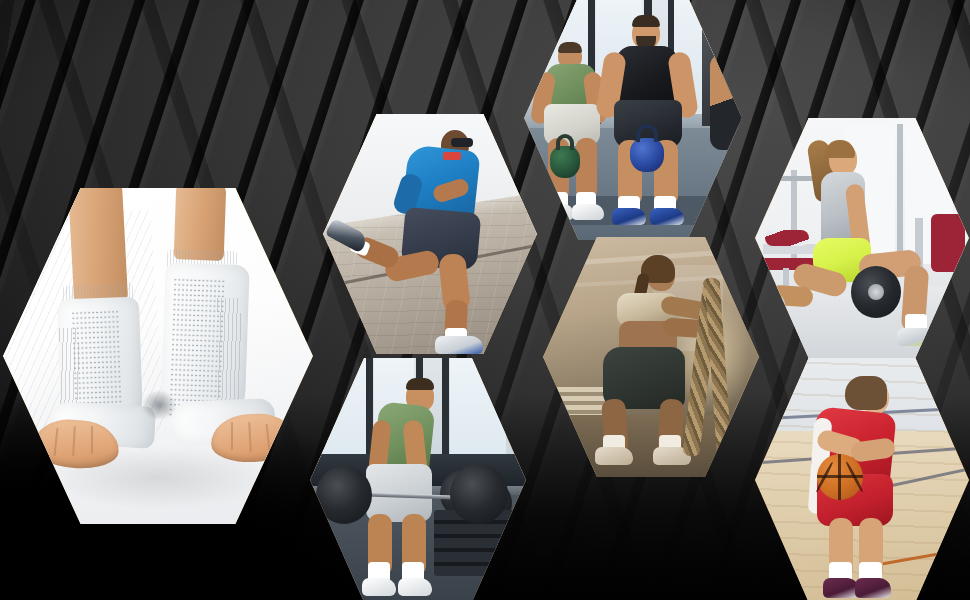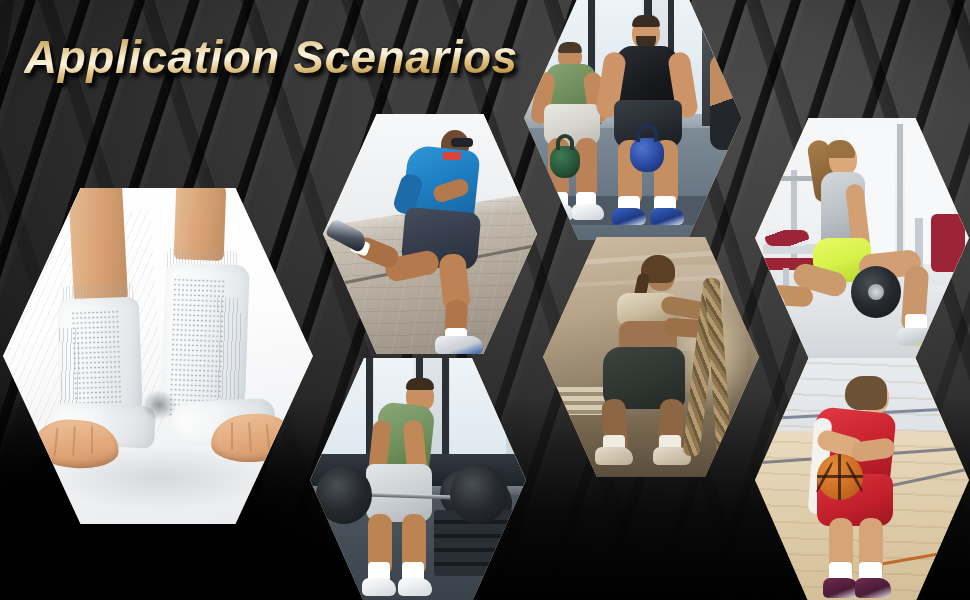--- a/index.html
+++ b/index.html
@@ -243,23 +243,20 @@
 <div id="stage">
 
   <div class="bg-base"></div>
   <div class="bg-blades"></div>
   <div class="bg-blades2"></div>
   <div class="bg-sheets"></div>
   <div class="bg-dark-bl"></div>
   <div class="bg-dark-bottom"></div>
   <div class="bg-vign"></div>
 
-  <div class="title-wrap">
-    <div class="title">Application Scenarios</div>
-  </div>
 
   <div class="hex" style="left:3px; top:188px; width:310px; height:336px; padding:4px;">
     <div class="inner">
       <div class="sc s-prod photo">
         <div class="sheen"></div>
         <div class="fan"></div>
 
         <div class="leg legskin" style="left:68px; top:-6px; width:54px; height:120px; transform:rotate(-3deg);"></div>
         <div class="cuff" style="left:60px; top:96px; width:70px; height:19px; transform:rotate(-3deg);"></div>
         <div class="sleeve" style="left:56px; top:110px; width:82px; height:130px; border-radius:14px 12px 28px 30px; transform:rotate(-2deg);"></div>

